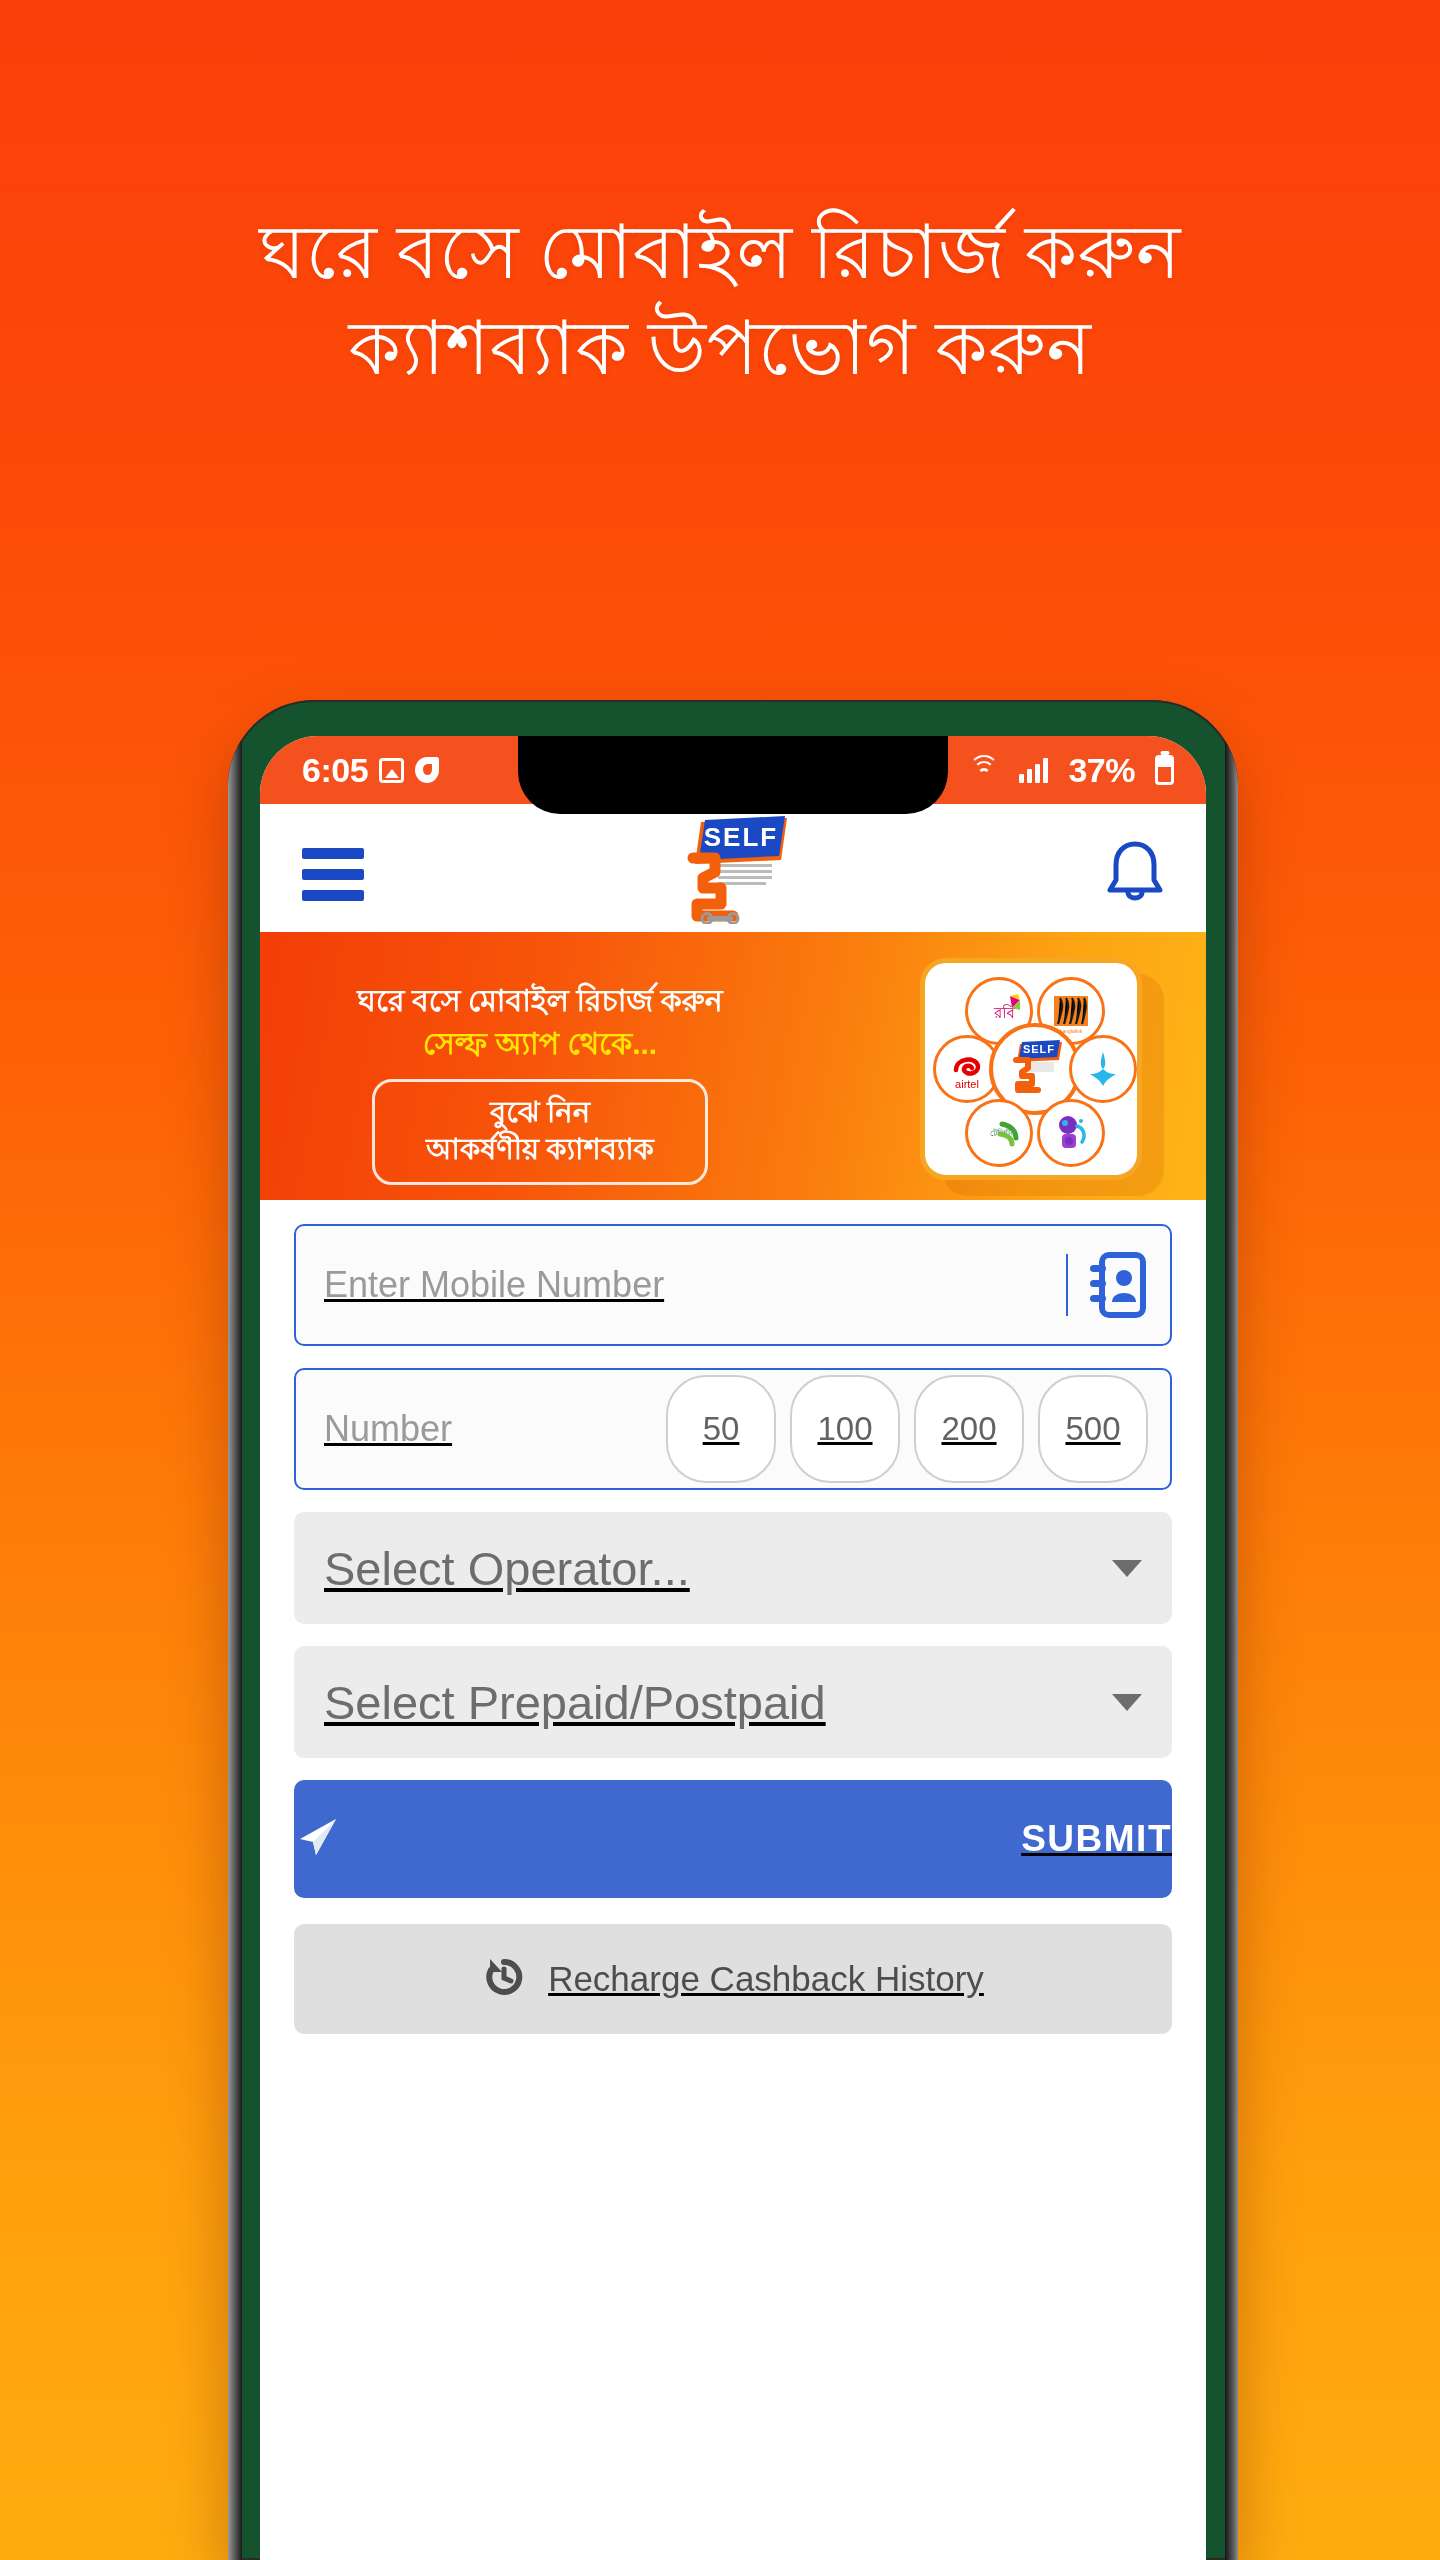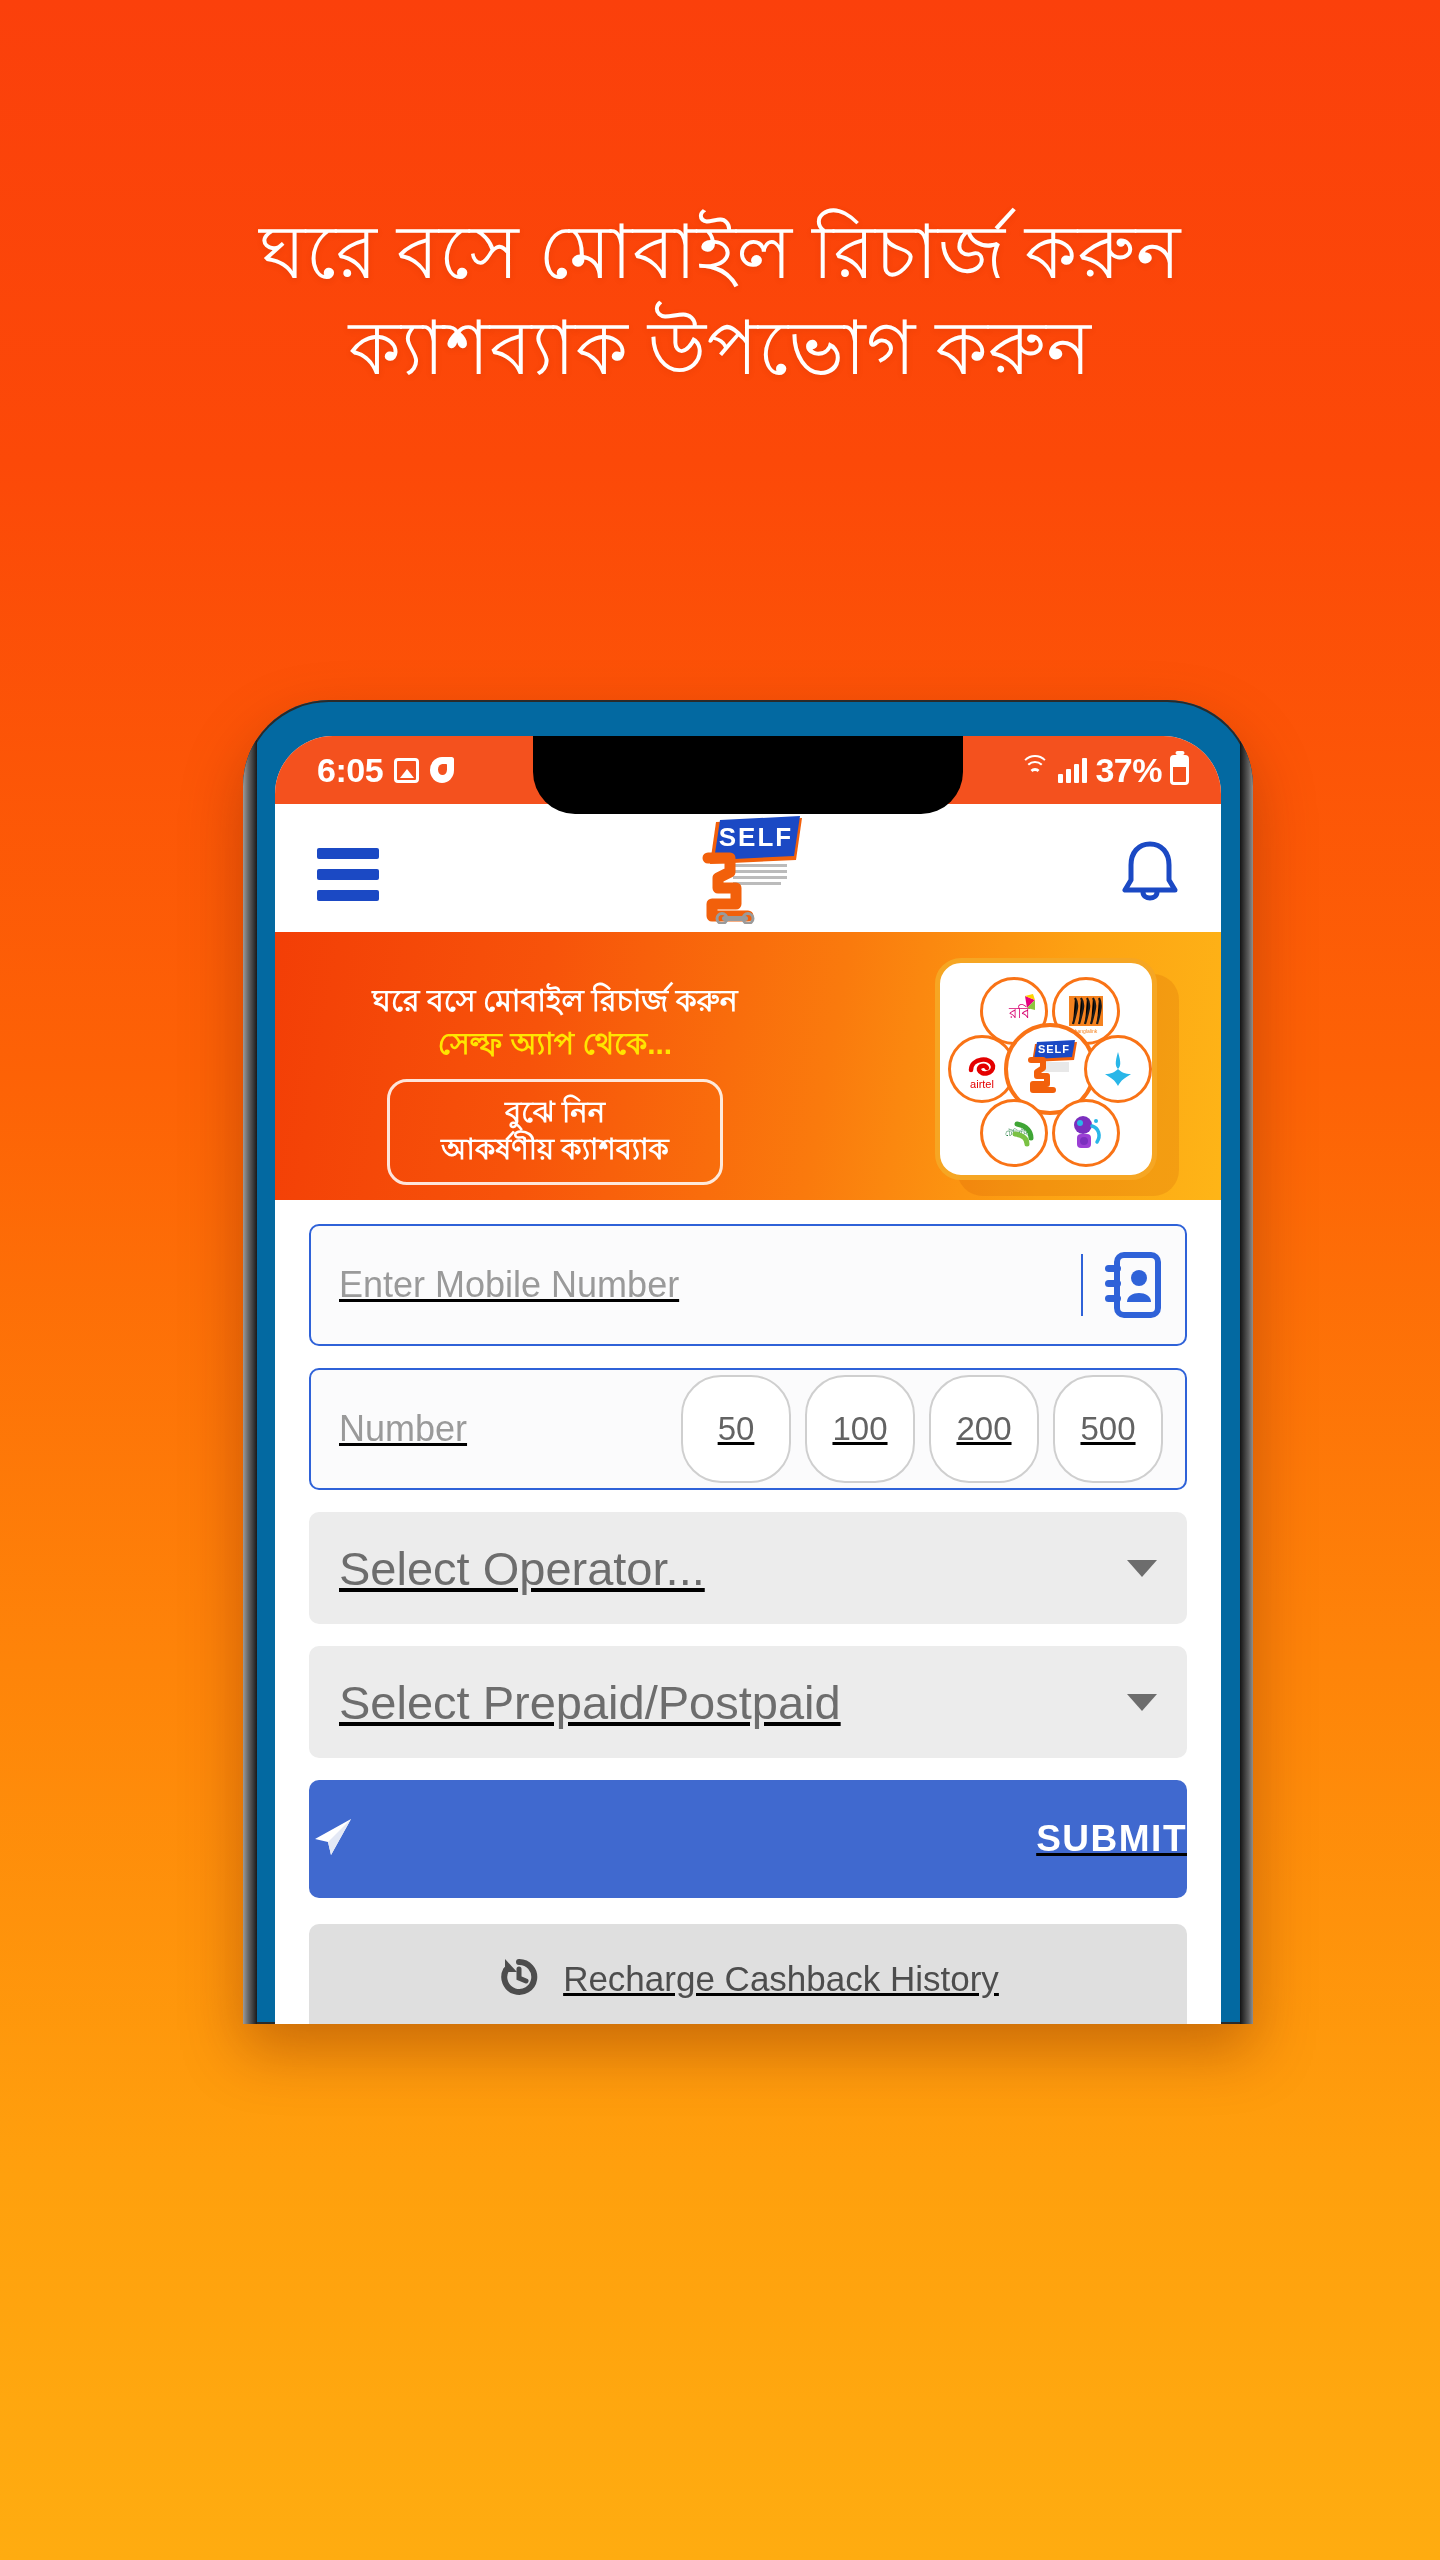--- a/index.html
+++ b/index.html
@@ -16,23 +16,23 @@
     text-align:center;color:#FFFFFF;
     font-family:"Liberation Serif", serif;
     font-size:75px;line-height:1.28;font-weight:400;
     letter-spacing:.5px;
     text-shadow:0 2px 6px rgba(120,30,0,.12);
   }
   .headline div{display:block;}
 
   
   .phone{
-    position:absolute;left:243px;top:700px;
-    width:1010px;height:1324px;
-    background:#0369a1;
+    position:absolute;left:228px;top:700px;
+    width:1010px;height:1860px;
+    background:#14532d;
     border-radius:86px 86px 0 0;
     box-shadow:0 0 0 2px #2a2a2a inset, 0 26px 60px rgba(100,25,0,.35);
     overflow:hidden;
   }
   .phone-edge-l{position:absolute;left:0;top:40px;width:14px;height:1820px;
     background:linear-gradient(90deg,#9a9a9a 0%,#6a6a6a 35%,#1a1a1a 100%);}
   .phone-edge-r{position:absolute;right:0;top:40px;width:13px;height:1820px;
     background:linear-gradient(270deg,#8e8e8e 0%,#5c5c5c 35%,#141414 100%);}
 
   .screen{
@@ -43,21 +43,21 @@
     overflow:hidden;
   }
 
   
   .statusbar{
     position:relative;height:68px;background:#F4511E;
     color:#fff;
   }
   .sb-left{position:absolute;left:42px;top:16px;display:flex;align-items:center;gap:11px;}
   .sb-time{font-size:34px;font-weight:700;letter-spacing:-.5px;line-height:36px;}
-  .sb-right{position:absolute;right:32px;top:16px;display:flex;align-items:center;gap:8px;}
+  .sb-right{position:absolute;right:32px;top:16px;display:flex;align-items:center;gap:20px;}
   .sb-pct{font-size:34px;font-weight:700;letter-spacing:-.5px;line-height:36px;}
   .ic-photo{width:25px;height:25px;border:3px solid #fff;border-radius:4px;position:relative;box-sizing:border-box;}
   .ic-photo::after{content:"";position:absolute;left:3px;bottom:2px;width:0;height:0;
     border-left:7px solid transparent;border-right:7px solid transparent;border-bottom:9px solid #fff;}
   .ic-bixby{width:24px;height:26px;background:#fff;border-radius:50% 10% 50% 50%;}
   .ic-bixby::after{content:"";display:block;margin:7px auto 0;width:9px;height:11px;background:#F4511E;border-radius:50% 8% 50% 50%;}
   .ic-wifi{width:30px;height:26px;position:relative;}
   .ic-wifi span{position:absolute;left:50%;bottom:2px;transform:translateX(-50%);
     border:2.5px solid #fff;border-bottom-color:transparent;border-left-color:transparent;border-right-color:transparent;border-radius:50%;}
   .ic-wifi span:nth-child(1){width:26px;height:26px;margin-bottom:-4px;}

